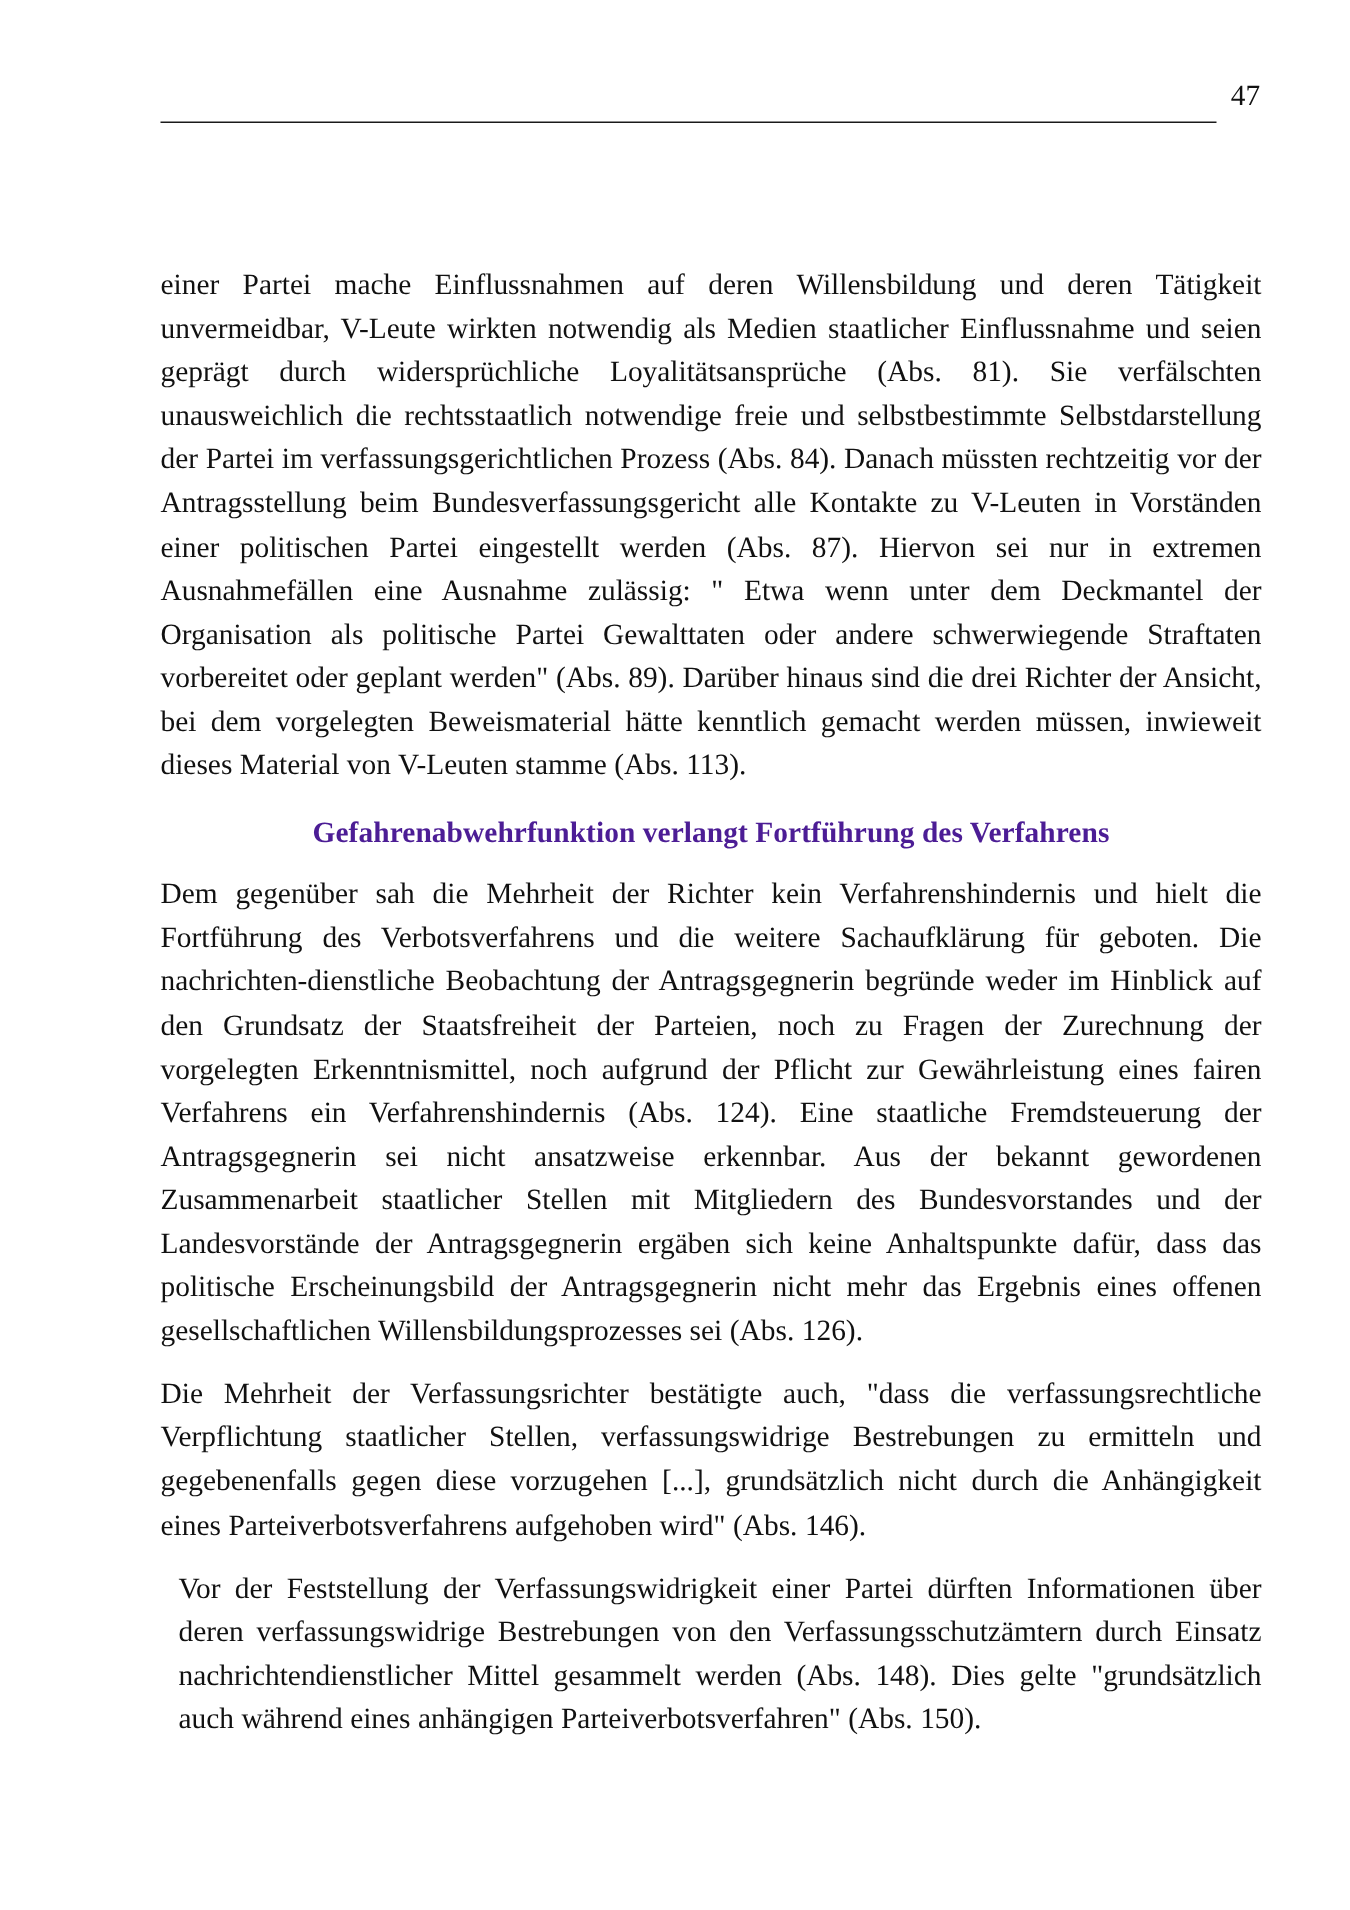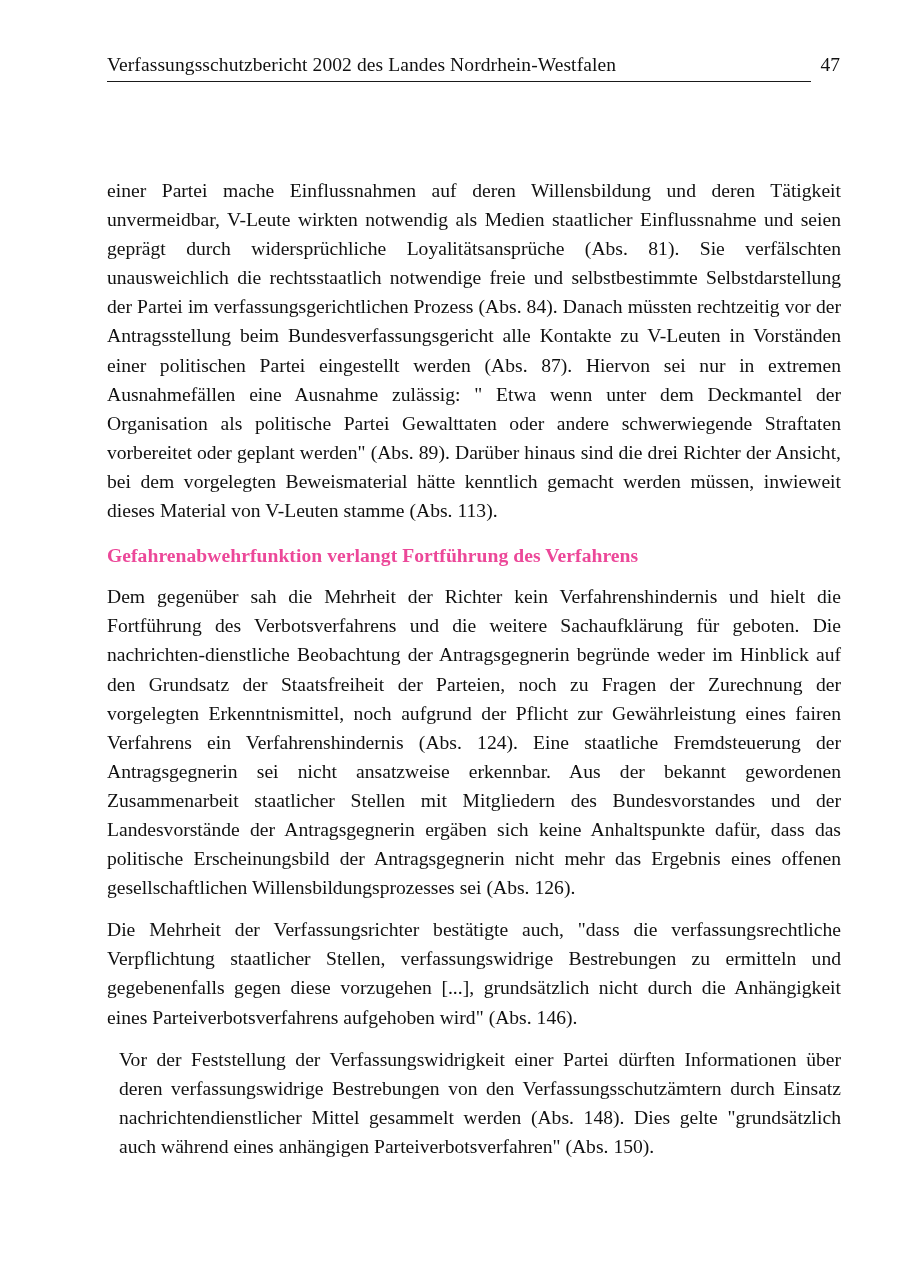--- a/index.html
+++ b/index.html
@@ -88,32 +88,31 @@
   
   .body-par.tight-top {
     margin-top: 12px;
   }
 
   .section-heading {
     margin: 16px 0 1px 0;
     font-size: 19.6px;
     line-height: 29.1px;
     font-weight: bold;
-    text-align: left;
-    color: #ec4899;
+    text-align: center;
+    color: #4c1d95;
     letter-spacing: 0.05px;
   }
 </style>
 </head>
 <body>
 
 <div class="page">
 
   <div class="page-header">
-    <div class="header-title">Verfassungsschutzbericht 2002 des Landes Nordrhein-Westfalen</div>
     <div class="header-folio">47</div>
     <div class="header-rule"></div>
   </div>
 
   <div class="body-column">
 
     <p class="body-par">einer Partei mache Einflussnahmen auf deren Willensbildung und deren Tätigkeit unvermeidbar, V-Leute wirkten notwendig als Medien staatlicher Einflussnahme und seien geprägt durch widersprüchliche Loyalitätsansprüche (Abs. 81). Sie verfälschten unausweichlich die rechtsstaatlich notwendige freie und selbstbestimmte Selbstdarstellung der Partei im verfassungsgerichtlichen Prozess (Abs. 84). Danach müssten rechtzeitig vor der Antragsstellung beim Bundesverfassungsgericht alle Kontakte zu V-Leuten in Vorständen einer politischen Partei eingestellt werden (Abs. 87). Hiervon sei nur in extremen Ausnahmefällen eine Ausnahme zulässig: " Etwa wenn unter dem Deckmantel der Organisation als politische Partei Gewalttaten oder andere schwerwiegende Straftaten vorbereitet oder geplant werden" (Abs. 89). Darüber hinaus sind die drei Richter der Ansicht, bei dem vorgelegten Beweismaterial hätte kenntlich gemacht werden müssen, inwieweit dieses Material von V-Leuten stamme (Abs. 113).</p>
 
     <h2 class="section-heading">Gefahrenabwehrfunktion verlangt Fortführung des Verfahrens</h2>
 

